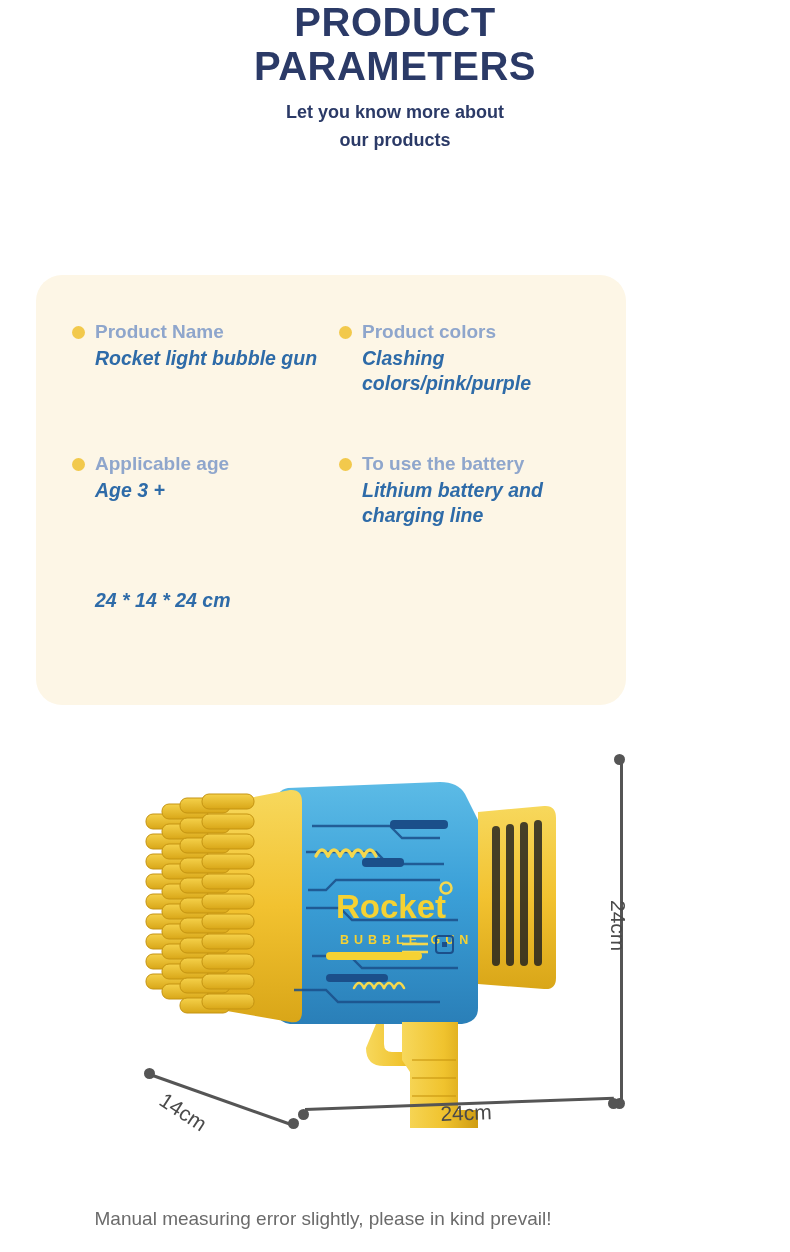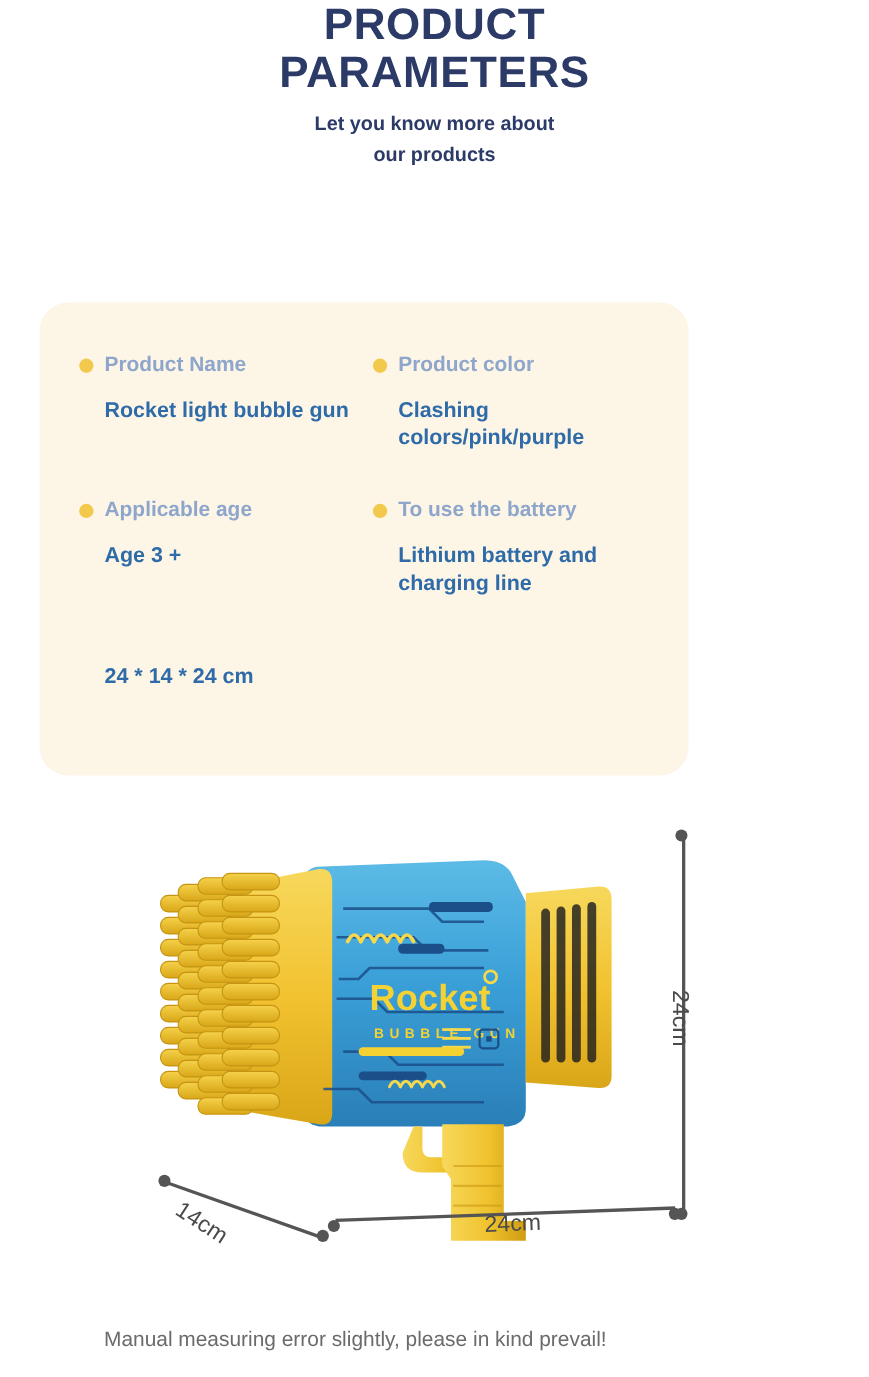--- a/index.html
+++ b/index.html
@@ -79,22 +79,23 @@
     color: #8fa6cc;
     font-size: 19px;
     font-weight: bold;
     line-height: 22px;
   }
   .value-text {
     color: #2e6ba8;
     font-size: 19.5px;
     font-weight: bold;
     line-height: 25px;
-    margin-top: 18px;
+    margin-top: 3px;
     margin-left: 23px;
+    font-style: italic;
   }
 
   
   .product-area {
     position: absolute;
     left: 0;
     top: 710px;
     width: 790px;
     height: 490px;
   }
@@ -206,21 +207,21 @@
       <div class="cell-label">
         <span class="dot"></span>
         <span class="label-text">Product Name</span>
       </div>
       <div class="value-text">Rocket light bubble gun</div>
     </div>
 
     <div class="cell">
       <div class="cell-label">
         <span class="dot"></span>
-        <span class="label-text">Product color</span>
+        <span class="label-text">Product colors</span>
       </div>
       <div class="value-text">Clashing colors/pink/purple</div>
     </div>
 
     <div class="cell">
       <div class="cell-label">
         <span class="dot"></span>
         <span class="label-text">Applicable age</span>
       </div>
       <div class="value-text">Age 3 +</div>

